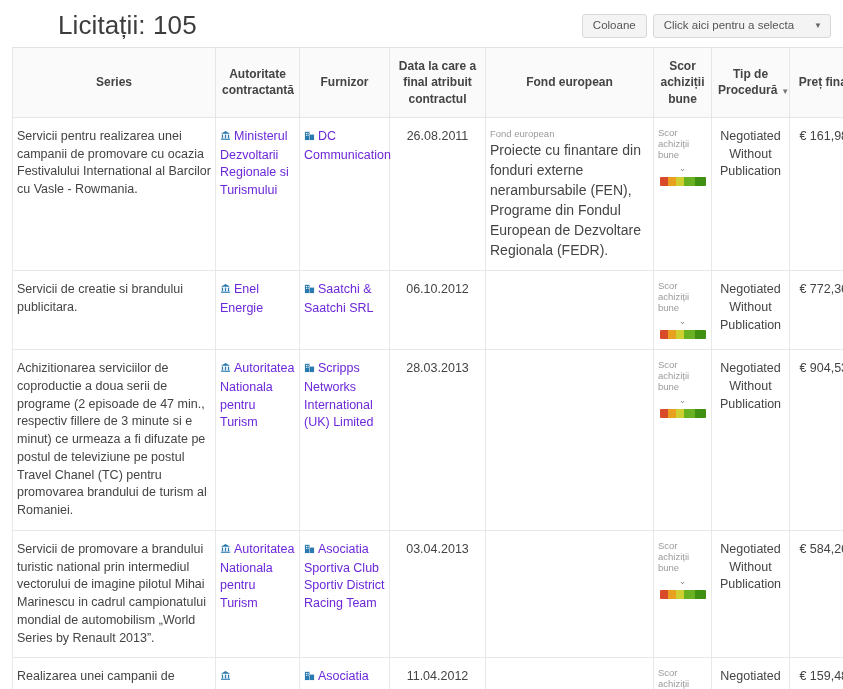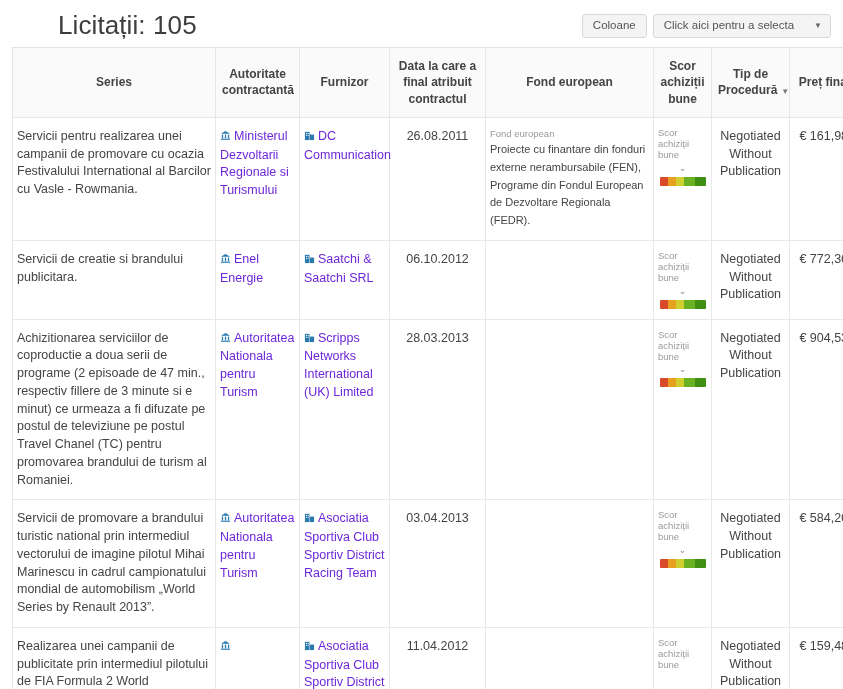--- a/index.html
+++ b/index.html
@@ -126,21 +126,21 @@
   }
   
   .fond-label {
     font-size: 9.5px;
     color: #9a9a9a;
     display: block;
     margin-bottom: 2px;
     line-height: 1.2;
   }
   .fond-text {
-    font-size: 11px;
+    font-size: 14px;
     color: #444;
     line-height: 1.42;
   }
   
   .score-label {
     font-size: 9.5px;
     color: #9a9a9a;
     line-height: 1.15;
     display: block;
   }

